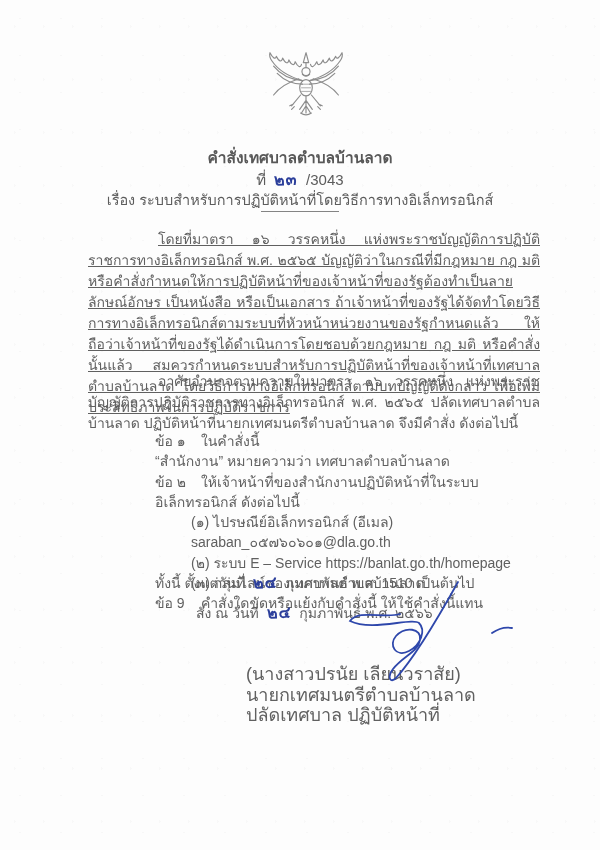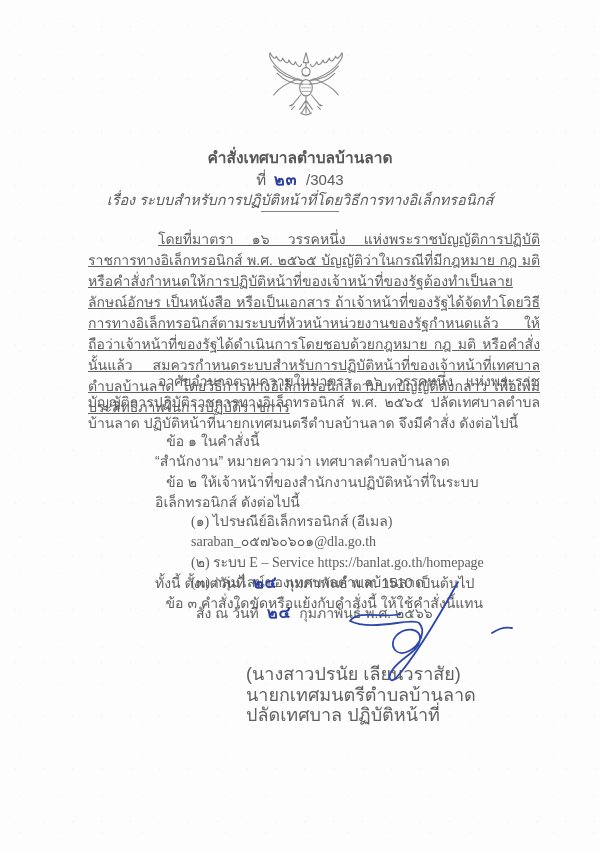--- a/index.html
+++ b/index.html
@@ -22,21 +22,21 @@
   }
   .emblem{
     position:absolute;left:250px;top:50px;width:112px;height:90px;
   }
   .center-line{
     position:absolute;left:0;width:600px;text-align:center;
     white-space:nowrap;
   }
   .doc-title{top:145px;font-size:15.5px;font-weight:600;color:#585858;}
   .doc-no{top:167px;font-size:15px;color:#5c5c5c;}
-  .doc-subject{top:188px;font-size:14.5px;color:#5c5c5c;font-style:italic;}
+  .doc-subject{top:188px;font-size:14.5px;color:#5c5c5c;}
   .handwritten{
     color:#2c3f9b;
     font-weight:700;
     font-size:16px;
     letter-spacing:1px;
     display:inline-block;
     transform:rotate(-2deg);
     padding:0 4px;
   }
   .divider{
@@ -47,22 +47,22 @@
     position:absolute;left:88px;width:452px;
     font-size:14px;line-height:21px;color:#606060;
     text-indent:70px;text-align:justify;
   }
   .para-1{top:229px;text-decoration:underline;}
   .para-2{top:371px;}
   .clauses{
     position:absolute;left:155px;top:431px;width:400px;
     font-size:14px;line-height:20.3px;color:#606060;
   }
-  .clause-line .clause-label{display:inline-block;min-width:42px;text-align:right;}
-  .sub-item{padding-left:36px;font-family:Liberation Serif, serif;}
+  .clause-line .clause-label{display:inline-block;min-width:42px;}
+  .sub-item{padding-left:36px;}
   .date-line{
     position:absolute;font-size:14px;color:#606060;white-space:nowrap;
   }
   .effective-line{left:155px;top:570px;}
   .ordered-line{left:196px;top:600px;}
   .signature{
     position:absolute;left:330px;top:576px;width:205px;height:118px;
     z-index:3;pointer-events:none;
   }
   .signer{
@@ -120,21 +120,21 @@
     </div>
     <div class="clause-line">“สำนักงาน” หมายความว่า เทศบาลตำบลบ้านลาด</div>
     <div class="clause-line">
       <span class="clause-label">ข้อ ๒</span>
       <span>ให้เจ้าหน้าที่ของสำนักงานปฏิบัติหน้าที่ในระบบอิเล็กทรอนิกส์ ดังต่อไปนี้</span>
     </div>
     <div class="sub-item">(๑) ไปรษณีย์อิเล็กทรอนิกส์ (อีเมล) saraban_๐๕๗๖๐๖๐๑@dla.go.th</div>
     <div class="sub-item">(๒) ระบบ E – Service https://banlat.go.th/homepage</div>
     <div class="sub-item">(๓) กลุ่มไลน์ของเทศบาลตำบลบ้านลาด</div>
     <div class="clause-line">
-      <span class="clause-label">ข้อ ๓</span>
+      <span class="clause-label">ข้อ 9</span>
       <span>คำสั่งใดขัดหรือแย้งกับคำสั่งนี้ ให้ใช้คำสั่งนี้แทน</span>
     </div>
   </div>
 
   <div class="date-line effective-line">
     <span>ทั้งนี้ ตั้งแต่วันที่</span>
     <span class="handwritten">๒๔</span>
     <span>กุมภาพันธ์ พ.ศ. 1510 เป็นต้นไป</span>
   </div>
 

